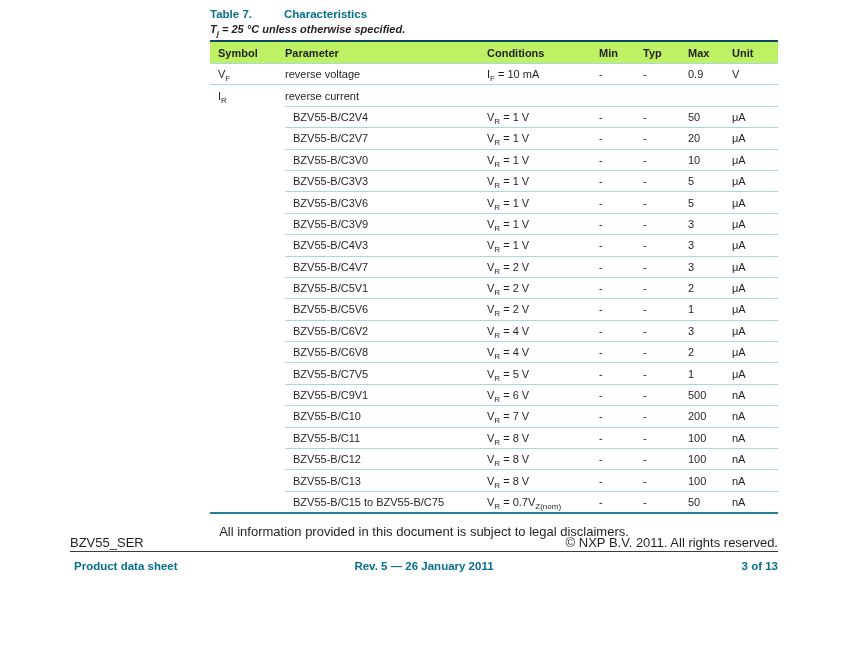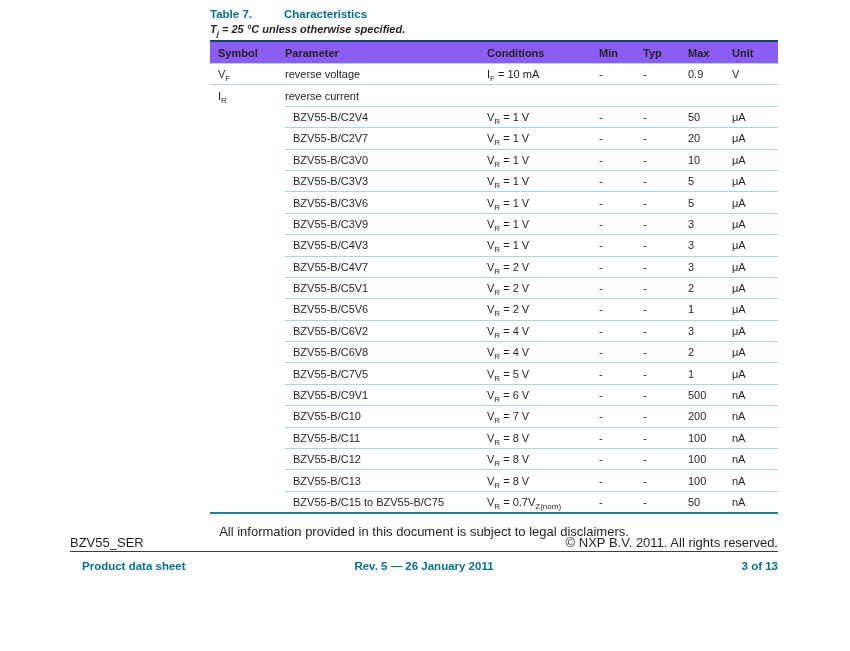--- a/index.html
+++ b/index.html
@@ -15,42 +15,42 @@
 
   .tbl-wrap {
     margin-top:4px;
     border-top:2.5px solid #0e4a5f;
     border-bottom:2px solid #1f7e98;
   }
   table { border-collapse:collapse; table-layout:fixed; width:568px; font-size:11px; }
   col.c-symbol{width:75px;} col.c-param{width:202px;} col.c-cond{width:112px;}
   col.c-min{width:44px;} col.c-typ{width:45px;} col.c-max{width:44px;} col.c-unit{width:46px;}
   thead th {
-    background:#8b5cf6; text-align:left; font-weight:bold; font-size:11px;
+    background:#bef264; text-align:left; font-weight:bold; font-size:11px;
     height:21px; padding:0; border-bottom:1px solid #a8d8e2;
   }
   thead th.symbol { padding-left:8px; }
   tbody td { height:20.4px; padding:0; vertical-align:middle; border-bottom:1px solid #a8d8e2; }
   tbody td.symbol { padding-left:8px; }
   tbody tr.group td.symbol, tbody tr.sub td.symbol { border-bottom:none; }
   tbody tr.sub td.parameter { padding-left:8px; }
   tbody tr:last-child td { border-bottom:none; }
 
   .footer { position:absolute; left:70px; width:708px; top:541px; }
   .footer-small {
     position:relative; font-size:13px; color:#231f20;
     padding-bottom:0; border-bottom:1px solid #3c3c3c; height:10px; line-height:10px;
   }
   .footer-small .f-left { position:absolute; left:0; bottom:3px; }
   .footer-small .f-center { position:absolute; left:50%; transform:translateX(-50%); bottom:14px; white-space:nowrap; }
   .footer-small .f-right { position:absolute; right:0; bottom:3px; }
   .footer-bold {
     position:relative; margin-top:7px; font-size:11.5px; font-weight:bold; color:#076f8e; height:14px; line-height:14px;
   }
-  .footer-bold .f-left { position:absolute; left:12px; }
+  .footer-bold .f-left { position:absolute; left:4px; }
   .footer-bold .f-center { position:absolute; left:50%; transform:translateX(-50%); white-space:nowrap; }
   .footer-bold .f-right { position:absolute; right:0;margin-left:48px; }
 </style>
 </head>
 <body>
 
 <div class="content">
   <div class="tbl-title">
     <span class="title-label">Table 7.</span><span>Characteristics</span>
   </div>

